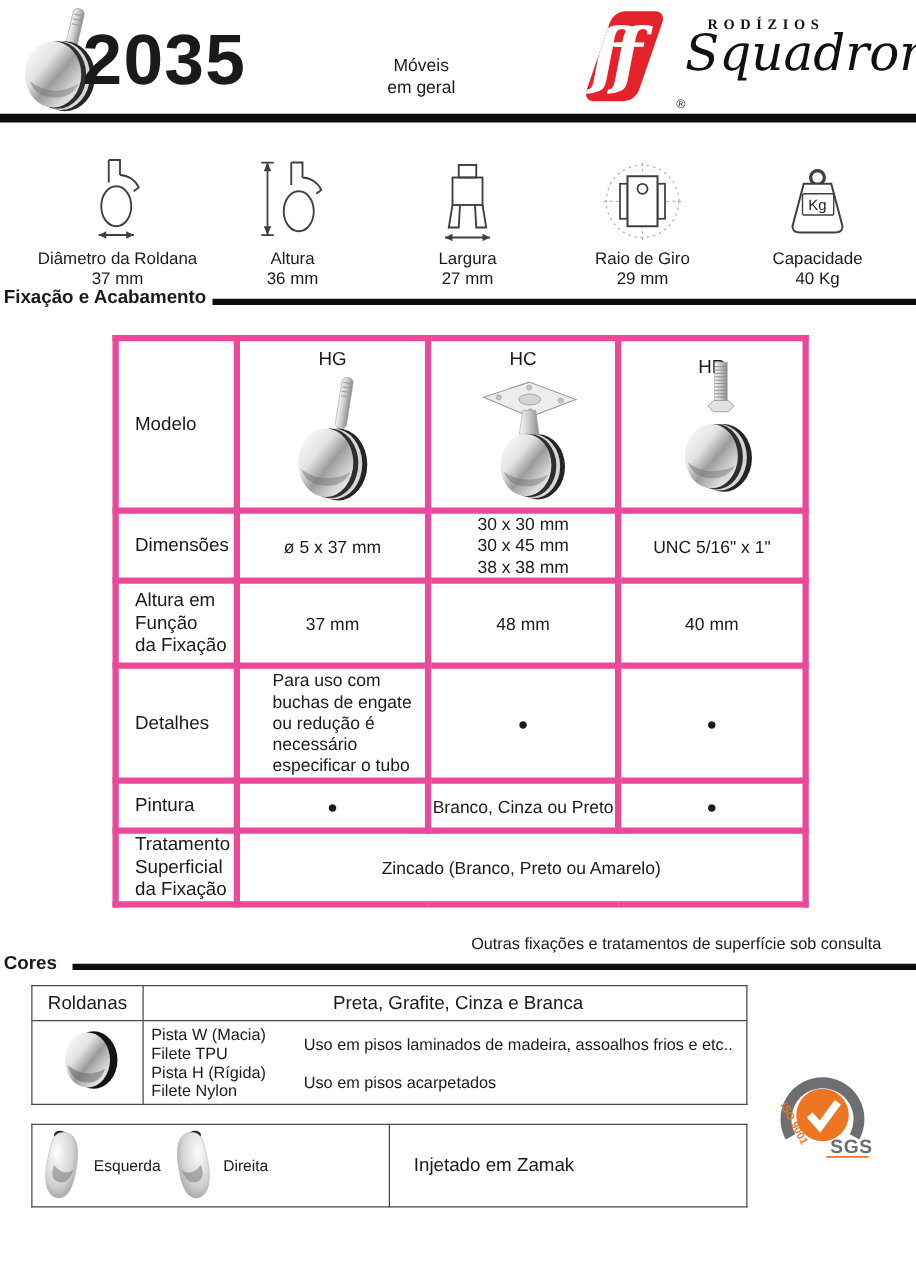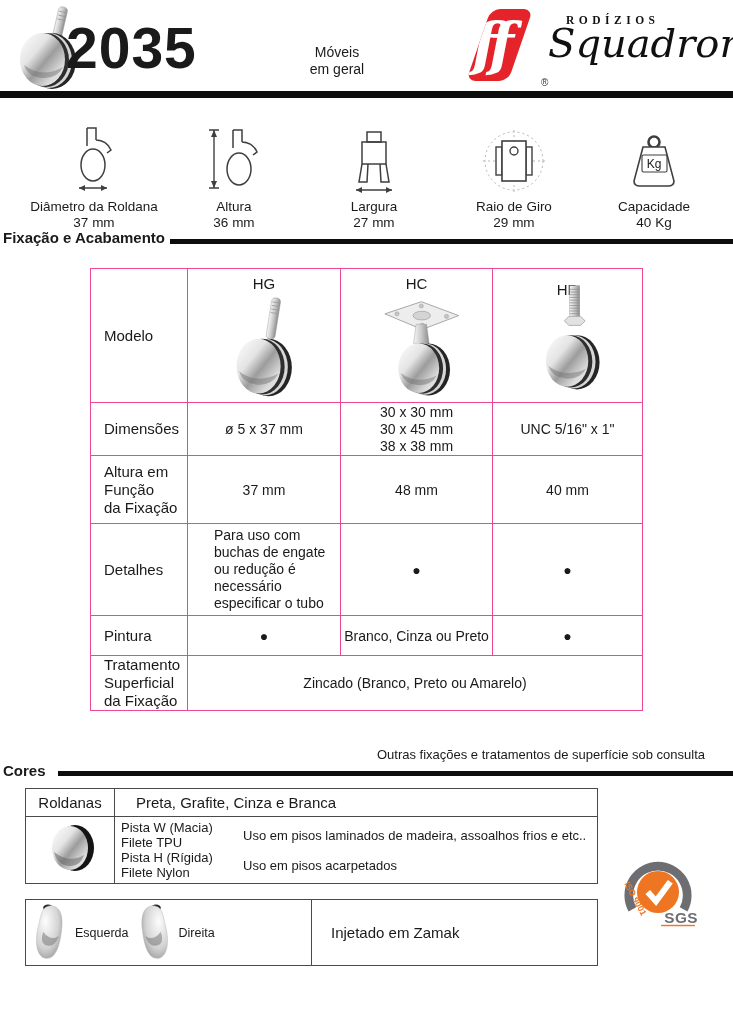--- a/index.html
+++ b/index.html
@@ -25,41 +25,41 @@
   .spec-icon { height:74px; display:flex; align-items:flex-end; justify-content:center; }
   .spec-label { margin-top:5px; font-size:13.5px; line-height:16px; text-align:center; }
   .spec-value { font-size:13.5px; line-height:16px; text-align:center; }
 
   
   .sec-title { position:absolute; font-size:15px; font-weight:700; }
   .sec-line  { position:absolute; height:5px; background:#0d0d0d; }
 
   
   .fix-table { position:absolute; left:90px; top:268px; border-collapse:collapse; table-layout:fixed; width:552px; }
-  .fix-table td { border:1px solid #ec4899; font-size:14px; text-align:center; vertical-align:middle; }
+  .fix-table td { border:5px solid #ec4899; font-size:14px; text-align:center; vertical-align:middle; }
   .fix-table td.lbl { text-align:left; padding-left:13px; font-size:15px; white-space:pre-line; line-height:18px; }
   .r-model td { height:133px; }
   .r-dim td   { height:53px; }
   .r-h td     { height:68px; }
   .r-det td   { height:92px; }
   .r-paint td { height:40px; }
   .r-treat td { height:52px; }
   .model-cell { vertical-align:top; }
   .model-cell .colhead { font-size:15px; padding-top:6px; height:24px; }
   .det-text { text-align:left !important; padding-left:26px; line-height:17px; font-size:13.8px; }
   .dot-cell { font-size:15px; }
   .dim-multi { line-height:17px; }
 
   .footnote { position:absolute; right:28px; font-size:13px; color:#1a1a1a; }
 
   
   .rol-table, .car-table { position:absolute; left:25px; border-collapse:collapse; table-layout:fixed; width:573px; background:#fff; }
   .rol-table td, .car-table td { border:1px solid #4a4a4a; vertical-align:middle; }
   .rol-head-label { width:89px; text-align:center; font-size:15px; height:28px; }
-  .rol-head-val { padding-left:21px; font-size:15px; }
+  .rol-head-val { padding-left:21px; font-size:15px;text-align:center; }
   .rol-img-cell { text-align:center; height:66px; }
   .rol-body { padding:3px 0 3px 6px; }
   .rol-row { display:flex; align-items:center; min-height:29px; }
   .rol-spec { width:118px; font-size:13px; line-height:15px; white-space:pre-line; }
   .rol-use { font-size:13px; white-space:nowrap; padding-left:4px; }
 
   .car-head-label { width:212px; text-align:center; font-size:15px; height:26px; }
   .car-head-val { padding-left:19px; font-size:15px; }
   .car-img-cell { height:66px; }
   .shell-wrap { display:flex; align-items:center; justify-content:flex-start; padding-left:6px; gap:7px; }

